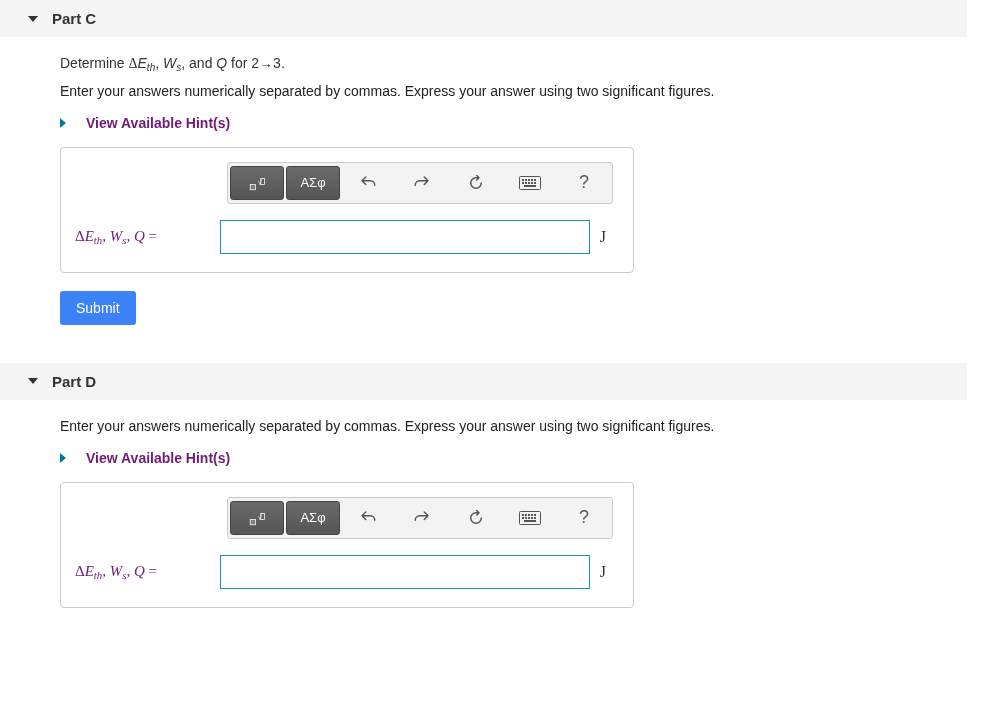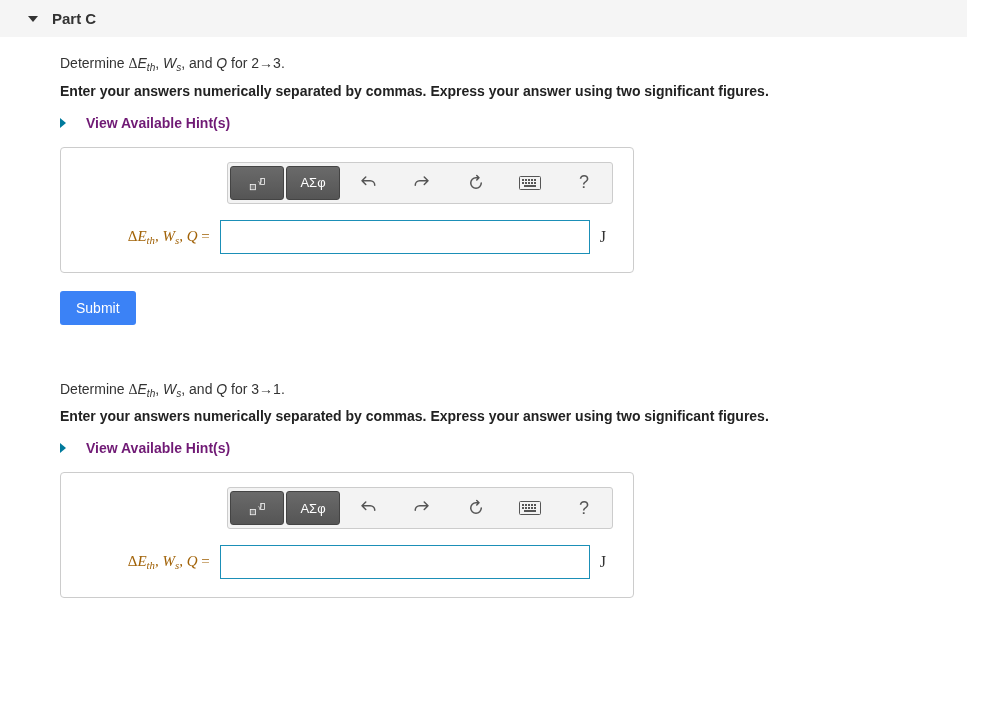--- a/index.html
+++ b/index.html
@@ -30,21 +30,21 @@
   }
   .part-body {
     padding: 18px 13px 18px 60px;
   }
   .prompt {
     font-size: 14px;
     color: #333;
     margin-bottom: 10px;
   }
   .bold-instruction {
-    font-weight: bold;
+    font-weight: normal;
     font-size: 14px;
     color: #222;
     margin-bottom: 16px;
   }
   .hint-toggle {
     color: #701a75;
     font-weight: bold;
     font-size: 14px;
     cursor: pointer;
     display: flex;
@@ -102,25 +102,25 @@
   .tb-btn:not(.dark) {
     background: transparent;
   }
   .input-row {
     display: flex;
     align-items: center;
     gap: 10px;
   }
   .lhs {
     width: 140px;
-    text-align: right;
+    text-align: left;
     font-family: "STIX", "Times New Roman", serif;
     font-size: 15px;
     font-style: italic;
-    color: #a16207;
+    color: #701a75;
     white-space: nowrap;
   }
   .answer-input {
     flex: 0 0 370px;
     height: 34px;
     border: 1px solid #1b8fb7;
     box-sizing: border-box;
     padding: 4px 8px;
     font-size: 14px;
     outline: none;
@@ -221,24 +221,25 @@
         </div>
       </div>
 
       <button class="submit-btn">
         <span>Submit</span>
       </button>
     </div>
   </div>
 
   <div class="section" style="margin-bottom:0;">
+    <div class="part-header">
+      <span class="caret-down"></span>
+      <span>Part D</span>
+    </div>
     <div class="part-body" style="padding-bottom:0;">
-      <div class="prompt">
-        <span>Determine </span><span class="greek">Δ</span><i>E</i><span class="math-sub">th</span>, <i>W</i><span class="math-sub">s</span>,<span> and </span><i>Q</i><span> for </span><span>3→1</span><span>.</span>
-      </div>
       <div class="bold-instruction">Enter your answers numerically separated by commas. Express your answer using two significant figures.</div>
       <div class="hint-toggle">
         <span class="caret-right"></span>
         <span>View Available Hint(s)</span>
       </div>
 
       <div class="answer-box" style="margin-bottom:0;">
         <div class="toolbar-row">
           <div class="toolbar">
             <div class="tb-btn dark">

